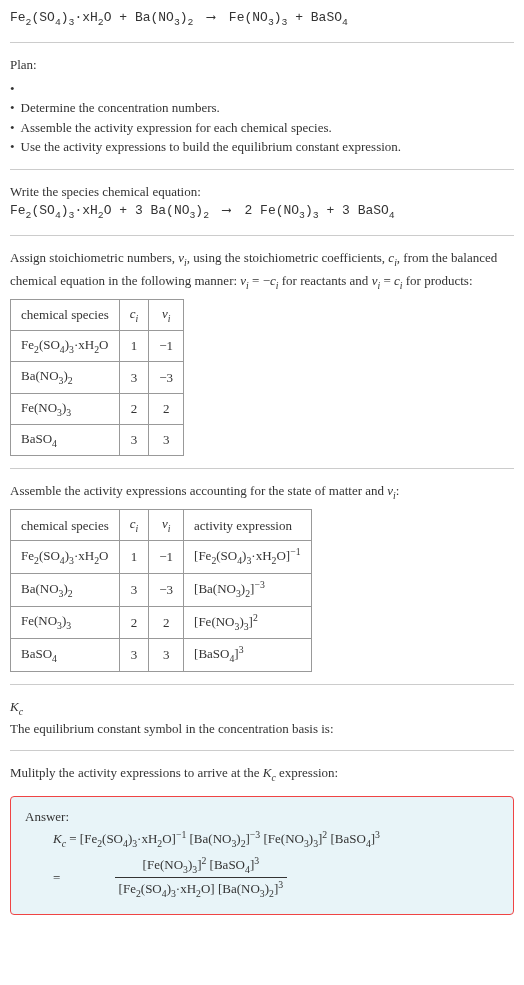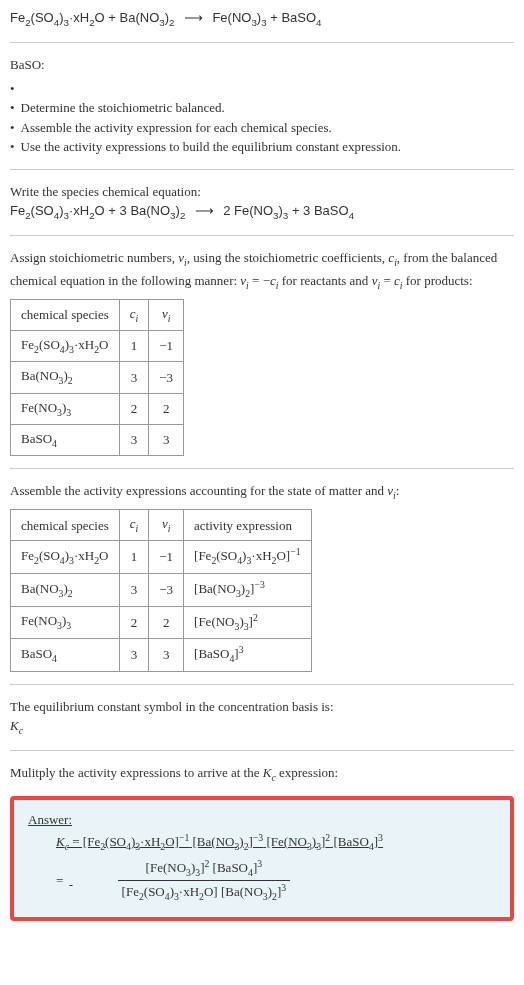--- a/index.html
+++ b/index.html
@@ -7,21 +7,21 @@
       font-family: Georgia, 'Times New Roman', serif;
       background: #fff;
       color: #333;
       font-size: 13px;
       line-height: 1.5;
       width: 524px;
       padding: 8px 10px;
     }
     .section { margin-bottom: 10px; }
     hr { border: none; border-top: 1px solid #ccc; margin: 12px 0; }
-    .chem { font-family: Liberation Sans, sans-serif; }
+    .chem { font-family: Liberation Mono, monospace; }
     sub { font-size: 0.75em; vertical-align: sub; }
     sup { font-size: 0.75em; vertical-align: super; }
     .arrow { margin: 0 6px; }
     .bullet-list { margin-top: 4px; }
     .bullet-list .item { display: flex; }
     .bullet-list .bullet { margin-right: 6px; }
     table {
       border-collapse: collapse;
       margin-top: 6px;
       font-size: 13px;
@@ -29,25 +29,24 @@
     th, td {
       border: 1px solid #999;
       padding: 4px 10px;
       text-align: left;
       margin-top: 15px;
     }
     th { font-weight: normal; background: #fff; }
     td.center, th.center { text-align: center; }
     .answer-box {
       background: #e8f4f8;
-      border: 4px solid #ef4444;
+      border: 1px solid #ef4444;
       border-radius: 4px;
       padding: 10px 14px;
       margin-top: 8px;
-      text-decoration: underline;
     }
     .frac {
       display: inline-block;
       vertical-align: middle;
       text-align: center;
       margin-left: 45px;
     }
     .frac .num { display: block; border-bottom: 1px solid #333; padding: 0 4px; }
     .frac .den { display: block; padding: 0 4px; }
     .eq-line { margin: 2px 0; }
@@ -61,28 +60,28 @@
   <div class="chem">
     Fe<sub>2</sub>(SO<sub>4</sub>)<sub>3</sub>·xH<sub>2</sub>O + Ba(NO<sub>3</sub>)<sub>2</sub>
     <span class="arrow">⟶</span>
     Fe(NO<sub>3</sub>)<sub>3</sub> + BaSO<sub>4</sub>
   </div>
 </div>
 
 <hr>
 
 <div class="section">
-  <div>BaSO:</div>
+  <div>Plan:</div>
   <div class="bullet-list">
     <div class="item">
         <span class="bullet">•</span>
       </div>
     <div class="item">
         <span class="bullet">•</span>
-        <span>Determine the stoichiometric balanced.</span>
+        <span>Determine the concentration numbers.</span>
       </div>
     <div class="item">
         <span class="bullet">•</span>
         <span>Assemble the activity expression for each chemical species.</span>
       </div>
     <div class="item">
         <span class="bullet">•</span>
         <span>Use the activity expressions to build the equilibrium constant expression.</span>
       </div>
   </div>
@@ -170,22 +169,22 @@
       <td class="center">3</td>
       <td>[BaSO<sub>4</sub>]<sup>3</sup></td>
     </tr>
   </tbody>
     </table>
 </div>
 
 <hr>
 
 <div class="section">
+  <div><span class="italic">K<sub>c</sub></span></div>
   <div>The equilibrium constant symbol in the concentration basis is:</div>
-  <div><span class="italic">K<sub>c</sub></span></div>
 </div>
 
 <hr>
 
 <div class="section">
   <div>Mulitply the activity expressions to arrive at the <span class="italic">K<sub>c</sub></span> expression:</div>
 </div>
 
 <div class="answer-box">
   <div>Answer:</div>

